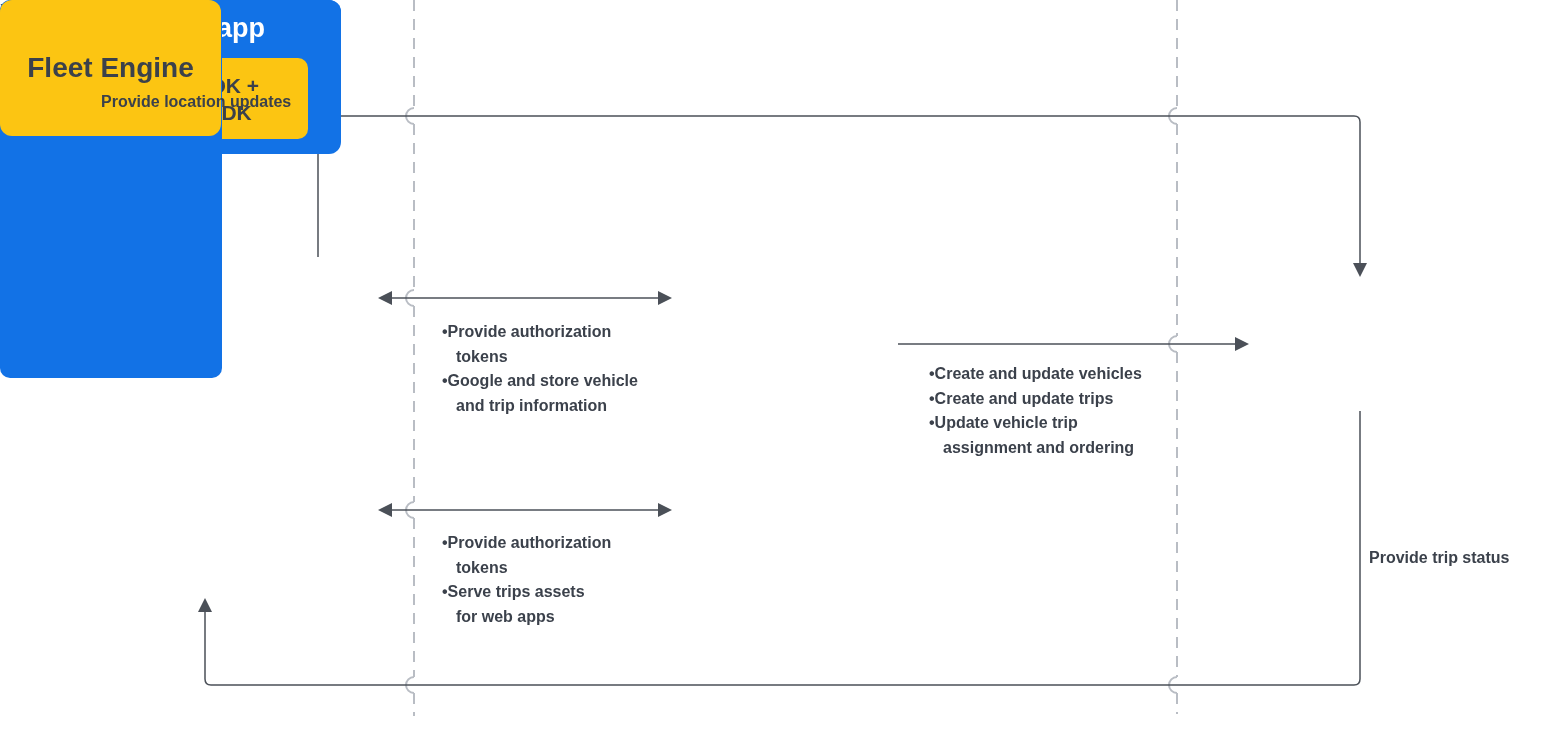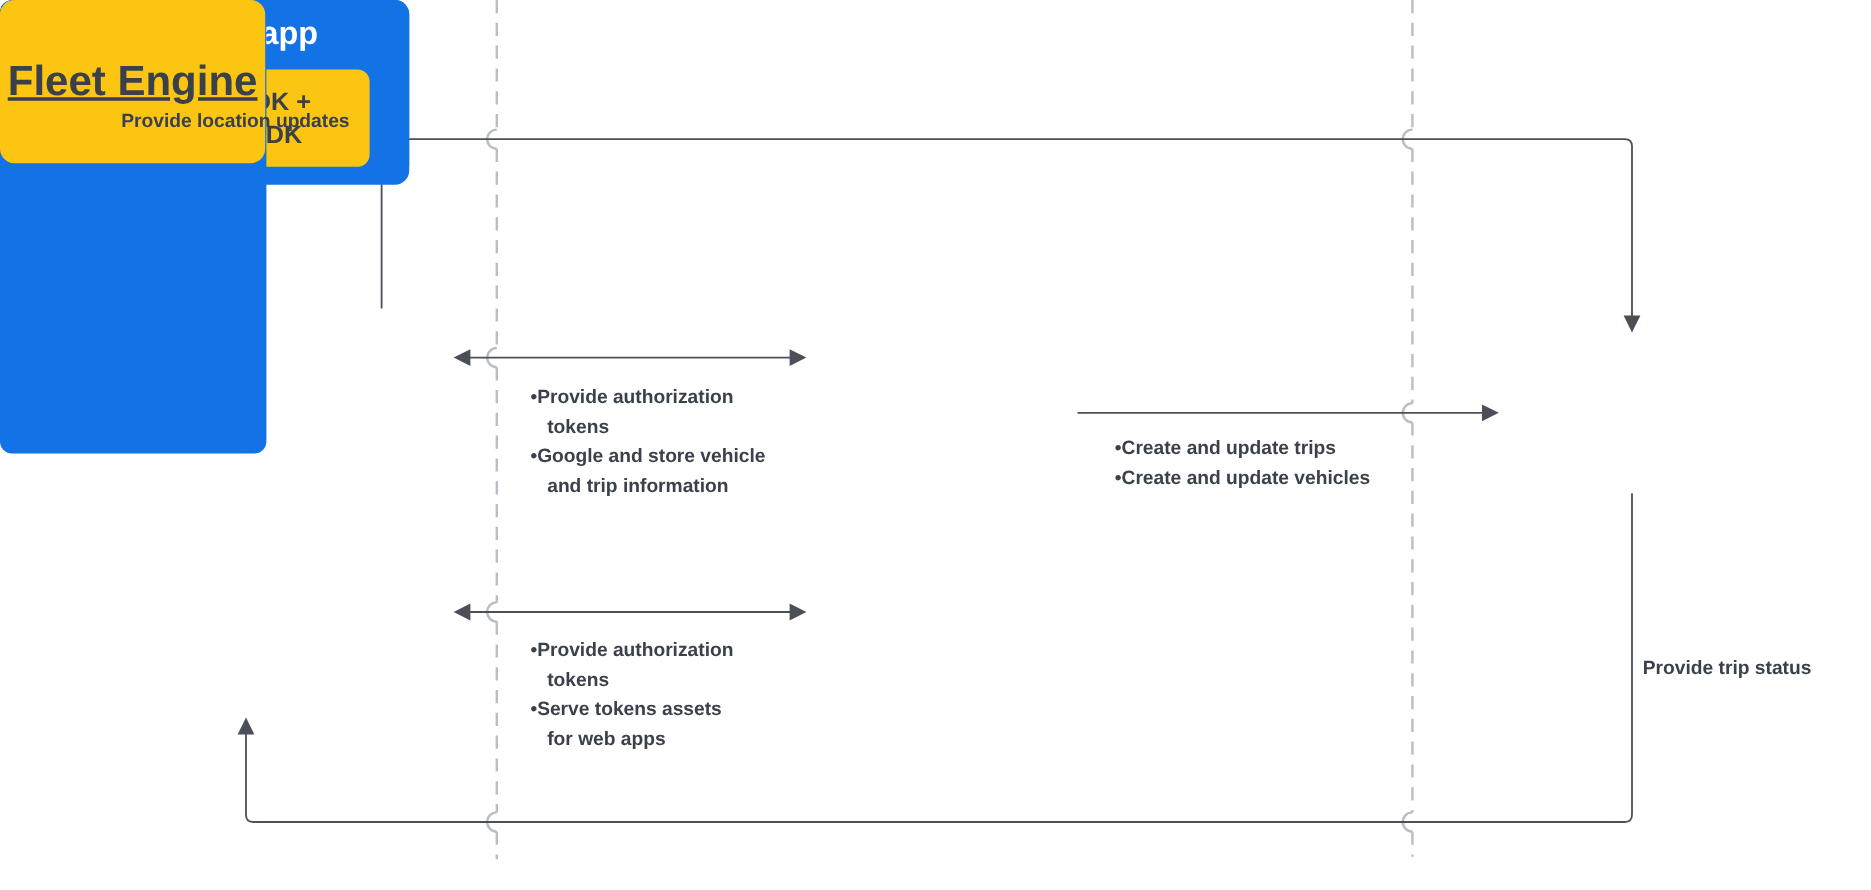--- a/index.html
+++ b/index.html
@@ -61,24 +61,23 @@
     color: var(--color-dark-text);
     white-space: pre-line;
   }
   .fleet-box {
     position: absolute;
     background: var(--color-yellow);
     border-radius: 12px;
     display: flex;
     align-items: center;
     justify-content: center;
-    font-size: 35px;
+    font-size: 28px;
     font-weight: bold;
     color: var(--color-dark-text);
-    text-decoration: underline;
   }
   .edge-label {
     position: absolute;
     font-size: 16px;
     font-weight: bold;
     color: var(--color-dark-text);
     white-space: nowrap;
   }
   .note-list {
     position: absolute;
@@ -152,23 +151,25 @@
   <div class="edge-label" style="left:101px; top:93px;">Provide location updates</div>
   <div class="edge-label" style="left:1369px; top:549px;">Provide trip status</div>
 
   <ul class="note-list" style="left:430px; top:308px; width:250px;">
       <li>Provide authorization
 tokens</li>
       <li>Google and store vehicle
 and trip information</li>
     </ul>
   <ul class="note-list" style="left:917px; top:350px; width:260px;">
+      <li>Create and update vehicles</li>
       <li>Create and update trips</li>
-      <li>Create and update vehicles</li>
+      <li>Update vehicle trip
+assignment and ordering</li>
     </ul>
   <ul class="note-list" style="left:430px; top:519px; width:250px;">
       <li>Provide authorization
 tokens</li>
-      <li>Serve tokens assets
+      <li>Serve trips assets
 for web apps</li>
     </ul>
 
 </div>
 
 </body></html>

